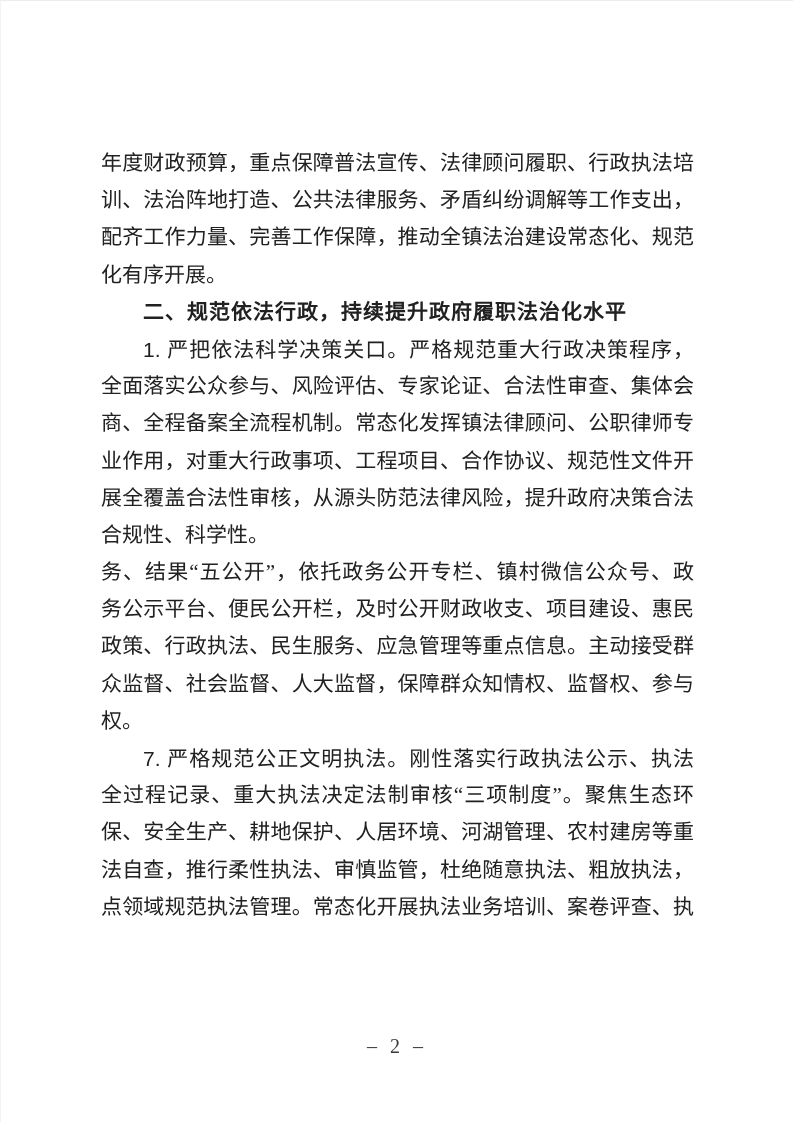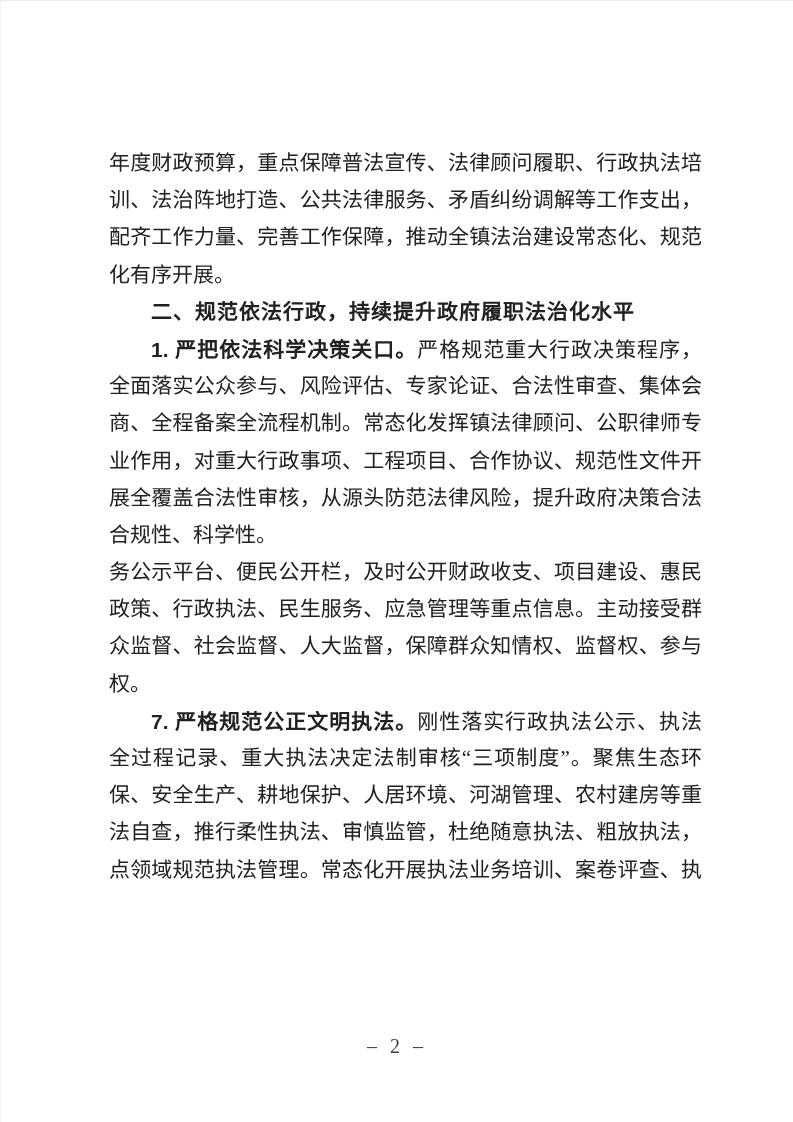--- a/index.html
+++ b/index.html
@@ -12,21 +12,21 @@
     width: 793px;
     height: 1122px;
     background: #ffffff;
     border-top: 1px solid #ececec;
     border-left: 1px solid #f3f3f3;
     overflow: hidden;
     box-sizing: border-box;
   }
   .doc-body {
     position: absolute;
-    left: 108px;
+    left: 100px;
     top: 144px;
     width: 593px;
     color: #212121;
     font-family: "Liberation Serif", "DejaVu Serif", serif;
     font-size: 21px;
   }
   .line {
     height: 37.2px;
     line-height: 37.2px;
     text-align: justify;
@@ -36,21 +36,21 @@
     white-space: nowrap;
   }
   .line.last {
     text-align-last: left;
   }
   .line.indent {
     text-indent: 42px;
   }
   .lead {
     font-family: "Liberation Sans", "DejaVu Sans", sans-serif;
-    font-weight: 700;
+    font-weight: 400;
   }
   .heading-text {
     font-family: Liberation Mono, monospace;
     font-weight: 700;
     letter-spacing: 1px;
   }
   .page-footer {
     position: absolute;
     left: 0;
     top: 1034px;
@@ -76,20 +76,21 @@
 
     <div class="line last indent"><span class="heading-text">二、规范依法行政，持续提升政府履职法治化水平</span></div>
 
     <div class="line indent"><span class="lead">1. 严把依法科学决策关口。</span><span>严格规范重大行政决策程序，</span></div>
     <div class="line"><span>全面落实公众参与、风险评估、专家论证、合法性审查、集体会</span></div>
     <div class="line"><span>商、全程备案全流程机制。常态化发挥镇法律顾问、公职律师专</span></div>
     <div class="line"><span>业作用，对重大行政事项、工程项目、合作协议、规范性文件开</span></div>
     <div class="line"><span>展全覆盖合法性审核，从源头防范法律风险，提升政府决策合法</span></div>
     <div class="line last"><span>合规性、科学性。</span></div>
 
+    <div class="line"><span>务、结果“五公开”，依托政务公开专栏、镇村微信公众号、政</span></div>
     <div class="line"><span>务公示平台、便民公开栏，及时公开财政收支、项目建设、惠民</span></div>
     <div class="line"><span>政策、行政执法、民生服务、应急管理等重点信息。主动接受群</span></div>
     <div class="line"><span>众监督、社会监督、人大监督，保障群众知情权、监督权、参与</span></div>
     <div class="line last"><span>权。</span></div>
 
     <div class="line indent"><span class="lead">7. 严格规范公正文明执法。</span><span>刚性落实行政执法公示、执法</span></div>
     <div class="line"><span>全过程记录、重大执法决定法制审核“三项制度”。聚焦生态环</span></div>
     <div class="line"><span>保、安全生产、耕地保护、人居环境、河湖管理、农村建房等重</span></div>
     <div class="line"><span>法自查，推行柔性执法、审慎监管，杜绝随意执法、粗放执法，</span></div>
     <div class="line"><span>点领域规范执法管理。常态化开展执法业务培训、案卷评查、执</span></div>

